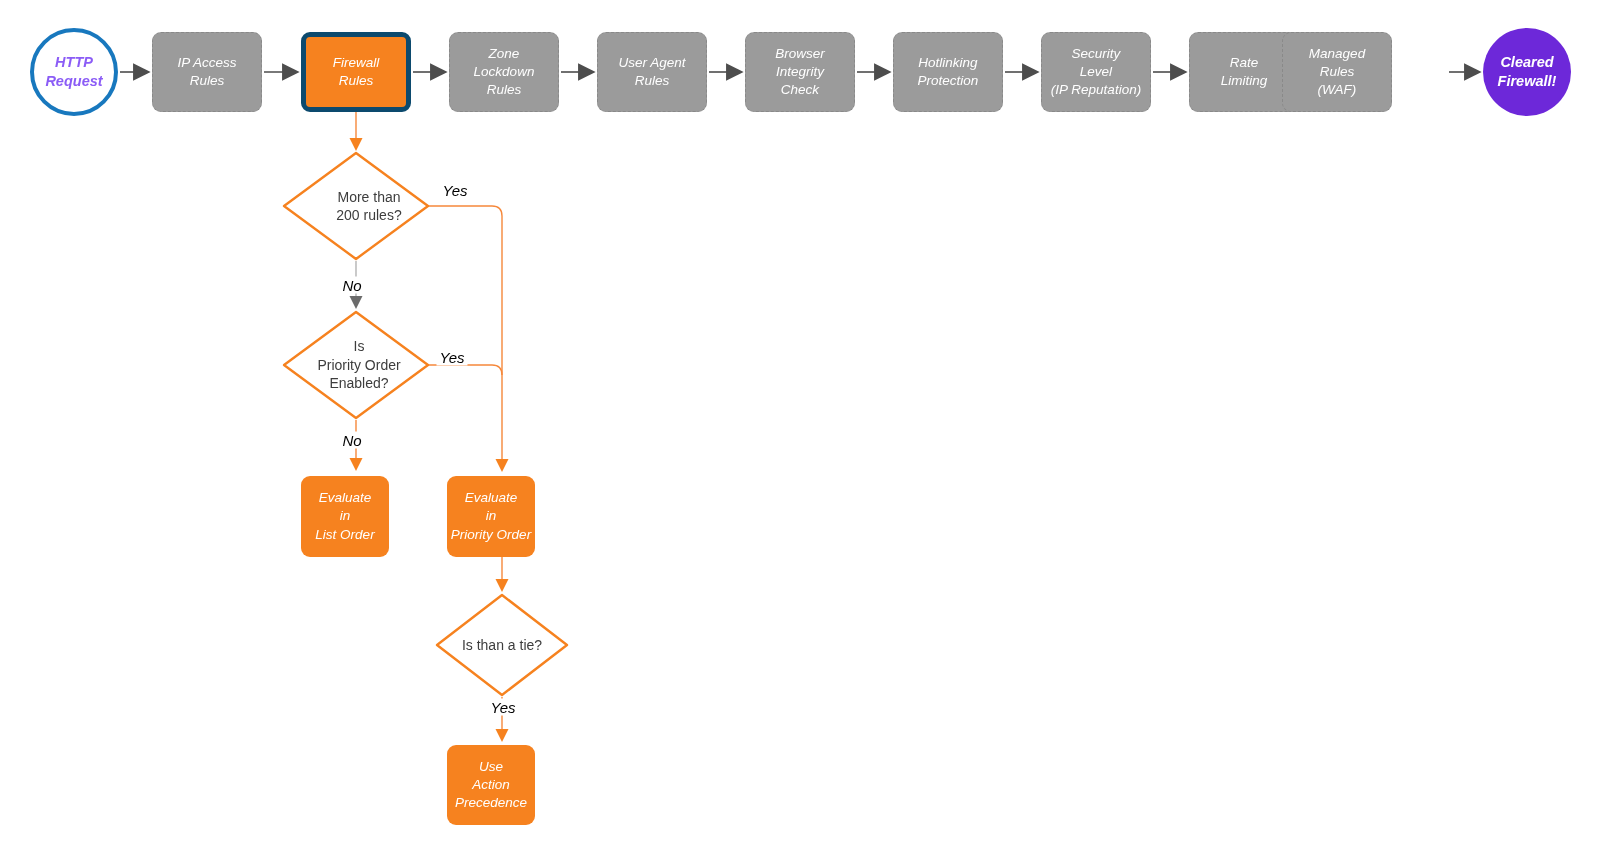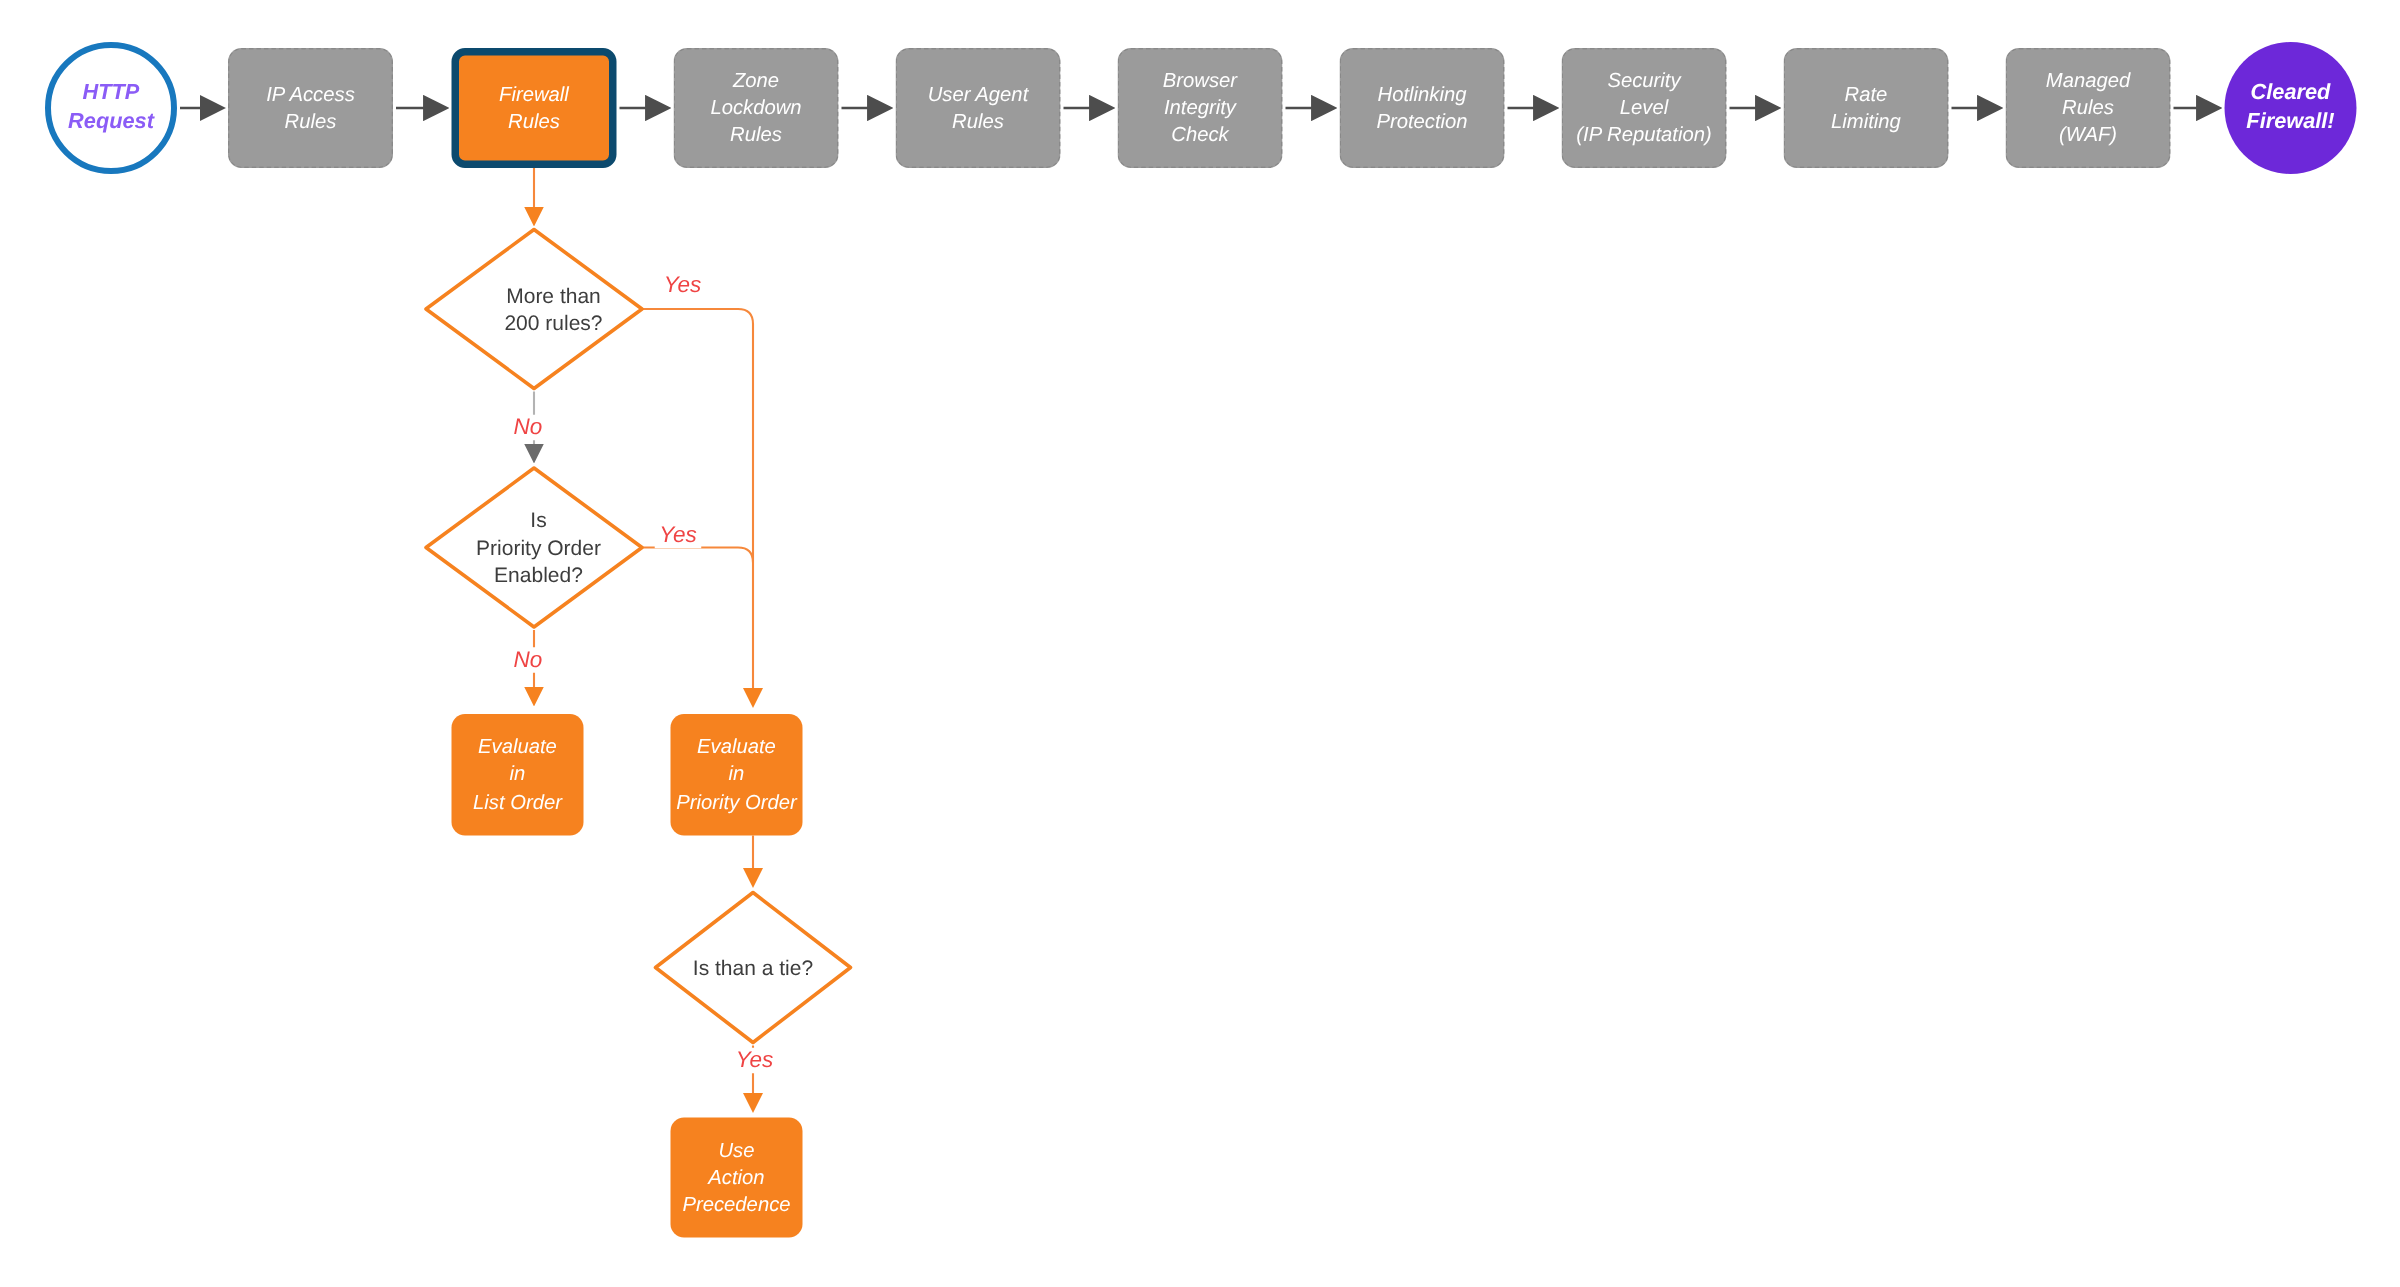--- a/index.html
+++ b/index.html
@@ -48,21 +48,21 @@
   
   .dtext {
     position:absolute; display:flex; align-items:center; justify-content:center;
     text-align:center; color:#3d3d3d; font-size:14px; line-height:1.32;
     white-space:pre-line;
   }
 
   
   .wlabel {
     position:absolute; transform:translate(-50%,-50%);
-    font-style:italic; font-size:15px; color:#ef4444;
+    font-style:italic; font-size:15px; color:#000000;
     background:#ffffff; padding:0 3px;
   }
 </style>
 </head>
 <body>
 
 <div class="canvas">
 
   <svg class="wires" viewBox="0 0 1600 858" xmlns="http://www.w3.org/2000/svg">
     <defs>
@@ -141,21 +141,21 @@
   </div>
   <div class="pnode gray" style="left:1041px">
     <span class="lbl">Security
 Level
 (IP Reputation)</span>
   </div>
   <div class="pnode gray" style="left:1189px">
     <span class="lbl">Rate
 Limiting</span>
   </div>
-  <div class="pnode gray" style="left:1337px">
+  <div class="pnode gray" style="left:1282px">
     <span class="lbl">Managed
 Rules
 (WAF)</span>
   </div>
 
   <div class="terminal end">
     <span class="tlbl">Cleared
 Firewall!</span>
   </div>
 

